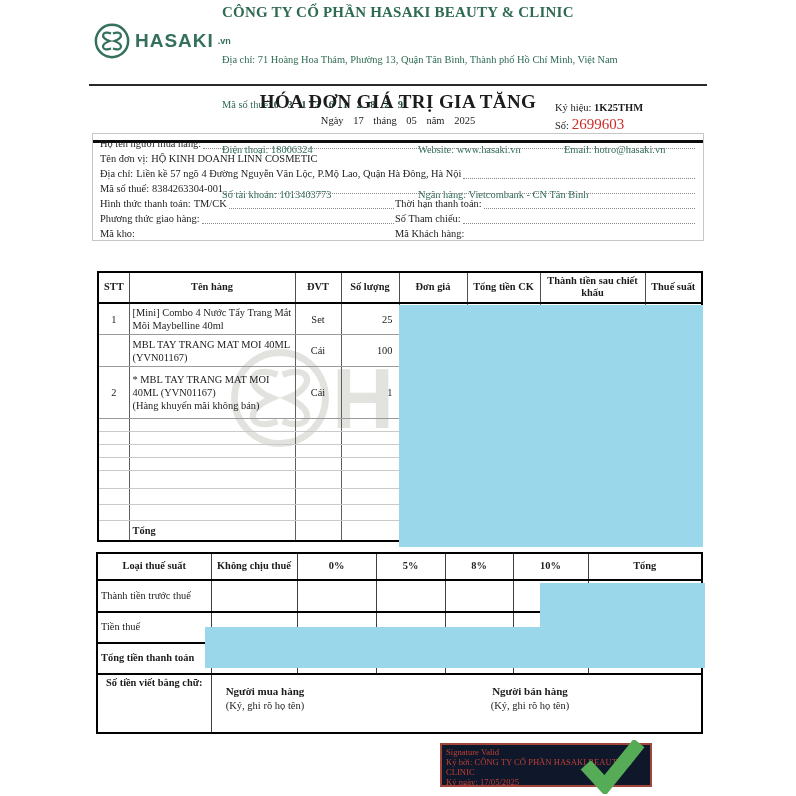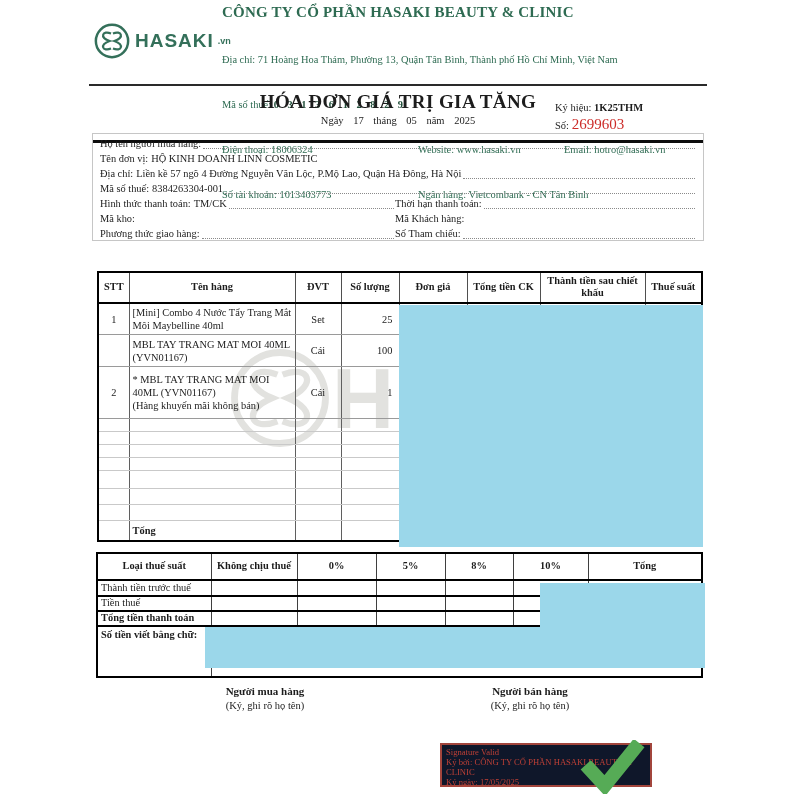--- a/index.html
+++ b/index.html
@@ -58,26 +58,26 @@
   .items .r{text-align:right;padding-right:6px;}
   .items tr.empty td{border-top:1px solid #c9c9c9;border-bottom:1px solid #c9c9c9;height:12px;padding:0;}
   .items tr.tongrow td{border-top:1px solid #444;font-weight:bold;height:17px;}
   .note-line{display:block;}
 
   
   .summary{position:absolute;left:96px;top:552px;width:607px;z-index:1;border:2px solid #000;}
   .summary th{border:1px solid #3f3f3f;border-bottom:2px solid #000;font-size:10.4px;font-weight:bold;
               padding:1px 2px;line-height:1.2;}
   .summary td{border:1px solid #3f3f3f;border-top:2px solid #000;border-bottom:2px solid #000;
-              font-size:10.4px;padding:0 3px;line-height:1.2;}
+              font-size:10.4px;padding:8px 3px;line-height:1.2;}
   .summary .lbl{text-align:left;white-space:nowrap;}
   .summary tr.r1 td{height:14px;}
   .summary tr.r2 td{height:13px;}
   .summary tr.r3 td{height:13px;}
-  .summary tr.r4 td{height:47px;vertical-align:top;padding-top:2px;}
+  .summary tr.r4 td{height:47px;vertical-align:top;padding-top:2px;text-align:center;}
   .summary tr.r3 .lbl, .summary tr.r4 .lbl{font-weight:bold;}
 
   
   .redact{position:absolute;background:#9bd7ea;z-index:3;}
   .redact-items{left:399px;top:305px;width:304px;height:242px;}
   .redact-sum-right{left:540px;top:583px;width:165px;height:85px;}
   .redact-sum-bottom{left:205px;top:627px;width:496px;height:41px;}
 
   
   .sig{position:absolute;top:685px;text-align:center;font-size:11px;}
@@ -173,34 +173,34 @@
         <span class="b-val">TM/CK</span>
           <span class="dots"></span>
       </span>
       <span class="half2">
         <span class="b-label">Thời hạn thanh toán:</span>
           <span class="dots"></span>
       </span>
     </div>
     <div class="b-row">
       <span class="half">
-        <span class="b-label">Mã kho:</span>
-      </span>
-      <span class="half2">
-        <span class="b-label">Mã Khách hàng:</span>
-      </span>
-    </div>
-    <div class="b-row">
-      <span class="half">
         <span class="b-label">Phương thức giao hàng:</span>
           <span class="dots"></span>
       </span>
       <span class="half2">
         <span class="b-label">Số Tham chiếu:</span>
           <span class="dots"></span>
+      </span>
+    </div>
+    <div class="b-row">
+      <span class="half">
+        <span class="b-label">Mã kho:</span>
+      </span>
+      <span class="half2">
+        <span class="b-label">Mã Khách hàng:</span>
       </span>
     </div>
   </div>
 
   <table class="items">
     <colgroup>
       <col style="width:31px">
         <col style="width:166px">
         <col style="width:46px">
         <col style="width:58px">

